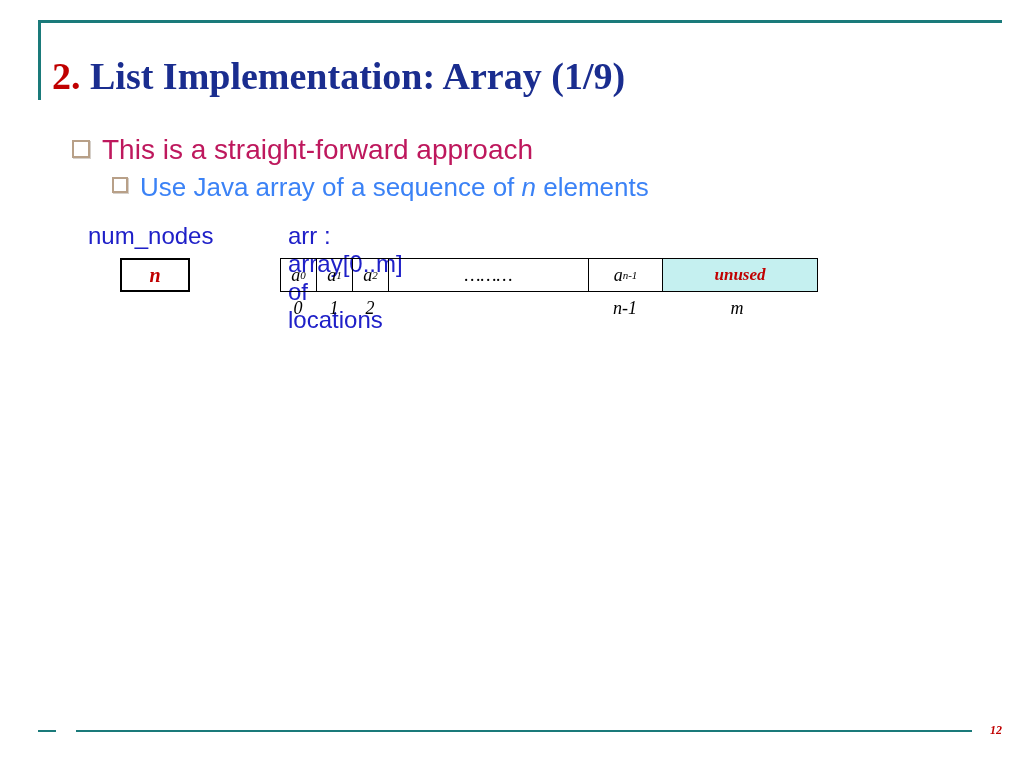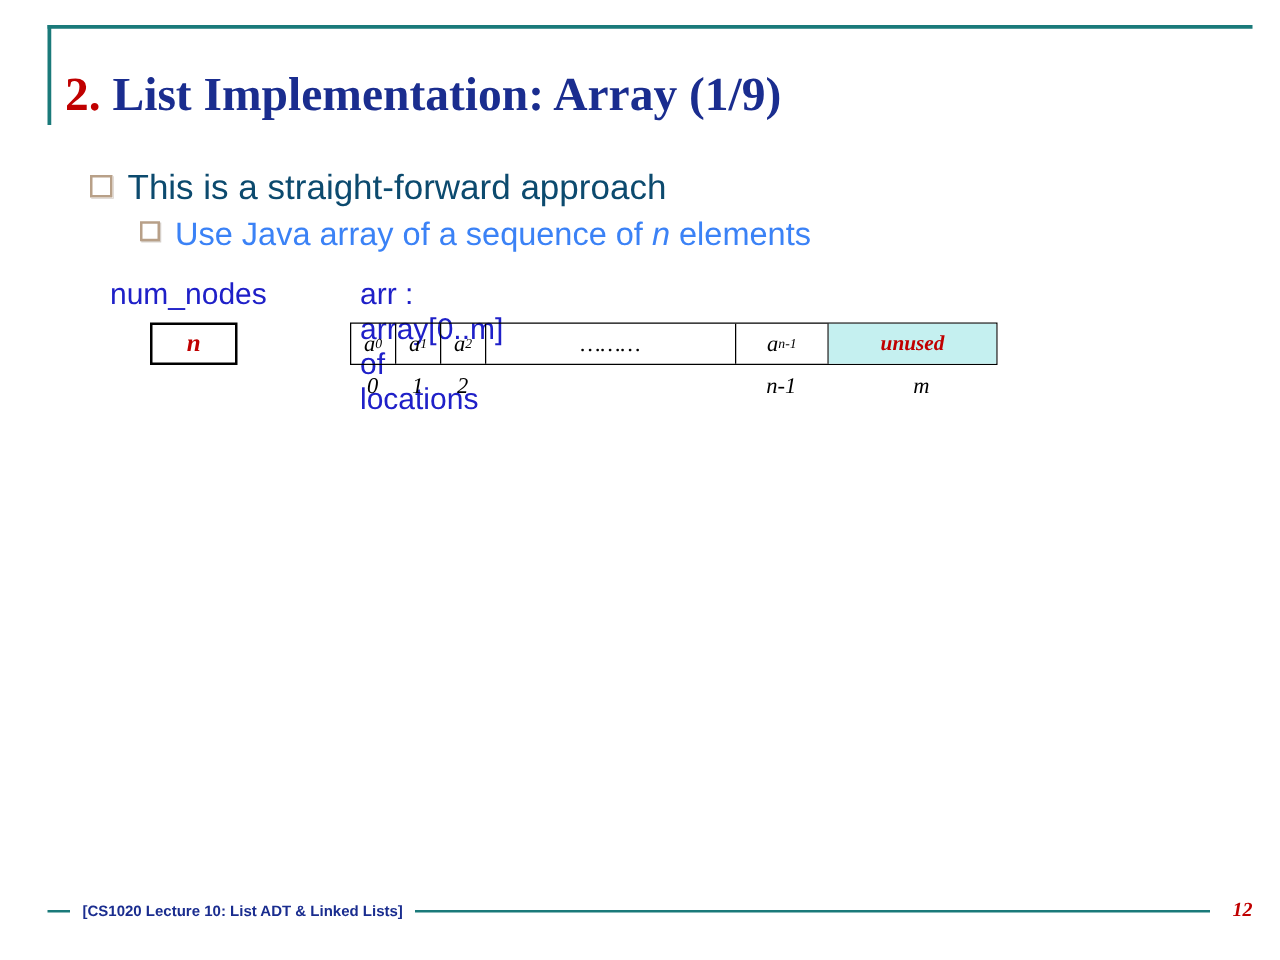--- a/index.html
+++ b/index.html
@@ -46,21 +46,21 @@
     margin-right: 12px;
     margin-top: 6px;
     flex: none;
     box-shadow: 1px 1px 0 rgba(120,100,80,0.3);
   }
   .sq.small {
     width: 16px;
     height: 16px;
     margin-top: 5px;
   }
-  .b1text { font-size: 28px; color: #0c4a6e; }
+  .b1text { font-size: 28px; color: #be185d; }
   .b2text { font-size: 26px; color: #3b82f6; }
   .b2text .n { font-style: italic; }
   .diag {
     position: absolute;
     top: 222px;
     left: 80px;
   }
   .lbl { color: #1f20c8; font-size: 24px; }
   .numnodes { position:absolute; top:0; left:8px; }
   .arrlabel { position:absolute; top:0; left:208px; }
@@ -86,21 +86,21 @@
     display:flex; align-items:center; justify-content:center;
     font-style:italic; font-size:18px;
     font-family: Georgia, serif;
     position: relative;
   }
   .cell:last-child { border-right: none; }
   .cell sub { font-size: 11px; font-style: italic; }
   .w36 { width: 36px; }
   .w200 { width: 200px; }
   .w74 { width: 74px; }
-  .w154 { width: 134px; background:#c5f0f0; color:#c00000; font-weight:bold; font-style:italic; font-size:17px; }
+  .w154 { width: 154px; background:#c5f0f0; color:#c00000; font-weight:bold; font-style:italic; font-size:17px; }
   .idx {
     position:absolute;
     top: 76px; left: 200px;
     display:flex;
     font-style:italic;
     font-family: Georgia, serif;
     font-size: 18px;
   }
   .idx span { text-align:center; }
   .i36 { width:36px; }
@@ -112,21 +112,21 @@
     bottom: 30px;
     left: 38px; right: 22px;
     display:flex;
     align-items:center;
     font-size: 12px;
     font-weight:bold;
     color:#1a2d8f;
   }
   .footer .dash { width:18px; height:2px; background:#1a7a7a; margin-right:10px; }
   .footer .line { flex:1; height:2px; background:#1a7a7a; margin-left:10px; }
-  .footer .pg { margin-left:18px; color:#c00000; font-style:italic; font-size:16px; font-family: Georgia, serif; }
+  .footer .pg { margin-left:18px; color:#c00000; font-style:italic; font-size:12px; font-family: Georgia, serif; }
 </style>
 </head>
 <body>
 
 <div class="frame"></div>
 
 <div class="title">
   <span class="num">2.</span><span> List Implementation: Array (1/9)</span>
 </div>
 
@@ -171,16 +171,15 @@
     <span class="i36">1</span>
     <span class="i36">2</span>
     <span class="i200"></span>
     <span class="i74">n-1</span>
     <span class="i154">m</span>
   </div>
 </div>
 
 <div class="footer">
   <div class="dash"></div>
-  <div>[CS1020 Lecture 10: List ADT &amp; Linked Lists]</div>
   <div class="line"></div>
   <div class="pg">12</div>
 </div>
 
 </body></html>

